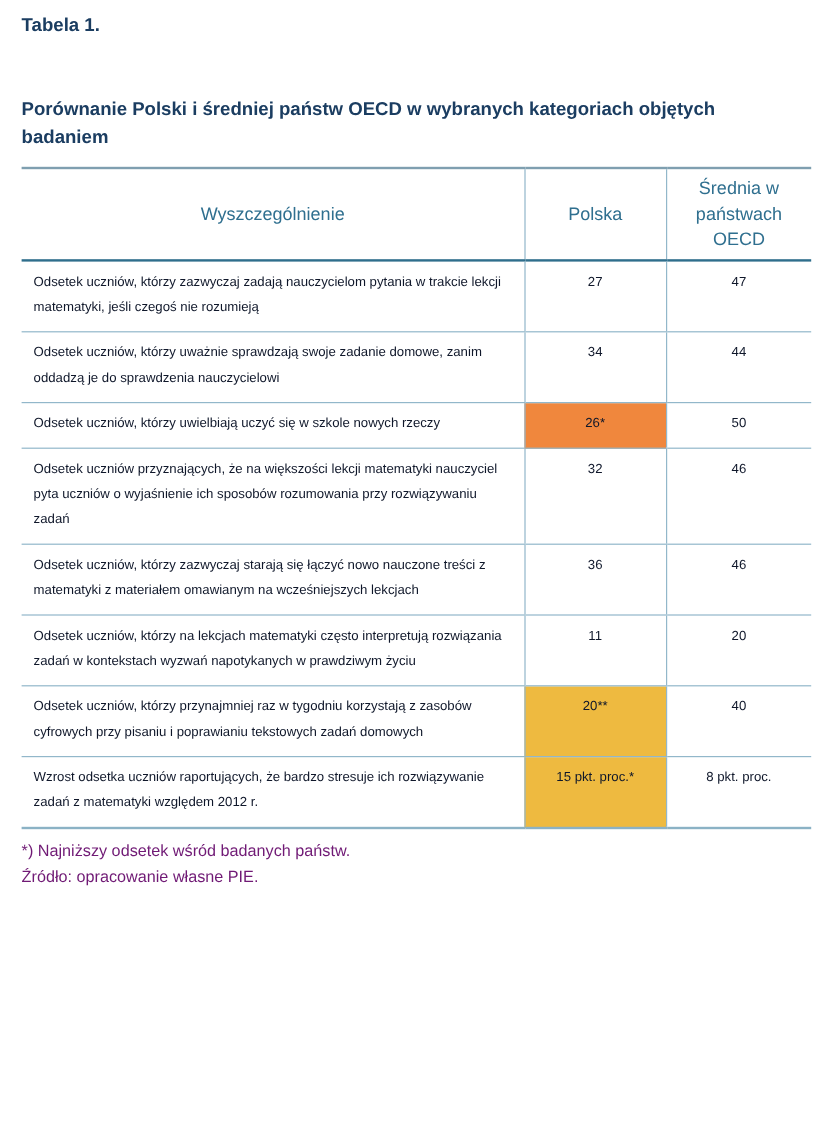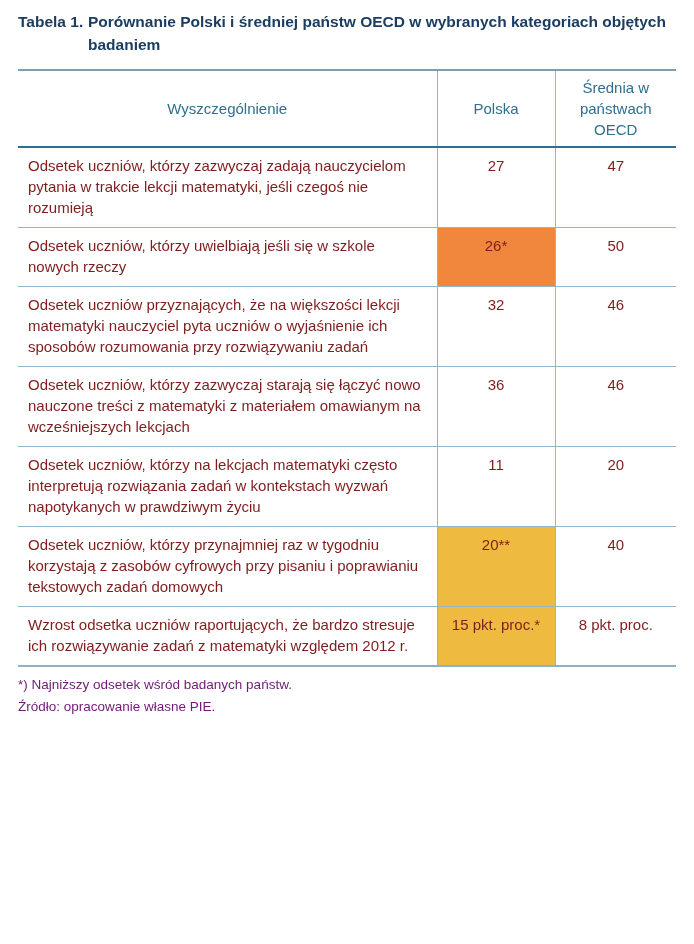--- a/index.html
+++ b/index.html
@@ -21,20 +21,21 @@
   }
   
   .table-title {
     display: flex;
     align-items: flex-start;
     font-weight: 700;
     font-size: 15.5px;
     line-height: 23px;
     color: #1b3d61;
     margin-bottom: 13px;
+    flex-direction: column;
   }
   .title-label {
     flex: 0 0 70px;
     white-space: nowrap;
   }
   .title-text {
     flex: 1;
     padding-right: 6px;
   }
   
@@ -58,24 +59,24 @@
     vertical-align: middle;
     padding: 6px 10px;
   }
   table.cmp th + th,
   table.cmp td + td {
     border-left: 1.5px solid #92b7ca;
     margin-top: 40px;
   }
   table.cmp td {
     border-bottom: 1.5px solid #92b7ca;
-    font-size: 15px;
+    font-size: 11px;
     line-height: 21px;
     vertical-align: top;
-    color: #7f1d1d;
+    color: #0f172a;
   }
   table.cmp tr:last-child td {
     border-bottom: 2px solid #8bb2c5;
   }
   td.label-cell {
     text-align: left;
     padding: 7px 8px 9px 10px;
   }
   td.value-cell {
     text-align: center;
@@ -113,21 +114,26 @@
         <th>Średnia w państwach OECD</th>
       </tr>
     </thead>
     <tbody id="table-body">
         <tr>
           <td class="label-cell">Odsetek uczniów, którzy zazwyczaj zadają nauczycielom pytania w trakcie lekcji matematyki, jeśli czegoś nie rozumieją</td>
           <td class="value-cell">27</td>
           <td class="value-cell">47</td>
         </tr>
         <tr>
-          <td class="label-cell">Odsetek uczniów, którzy uwielbiają jeśli się w szkole nowych rzeczy</td>
+          <td class="label-cell">Odsetek uczniów, którzy uważnie sprawdzają swoje zadanie domowe, zanim oddadzą je do sprawdzenia nauczycielowi</td>
+          <td class="value-cell">34</td>
+          <td class="value-cell">44</td>
+        </tr>
+        <tr>
+          <td class="label-cell">Odsetek uczniów, którzy uwielbiają uczyć się w szkole nowych rzeczy</td>
           <td class="value-cell" style="background-color: rgb(240, 135, 61);">26*</td>
           <td class="value-cell">50</td>
         </tr>
         <tr>
           <td class="label-cell">Odsetek uczniów przyznających, że na większości lekcji matematyki nauczyciel pyta uczniów o wyjaśnienie ich sposobów rozumowania przy rozwiązywaniu zadań</td>
           <td class="value-cell">32</td>
           <td class="value-cell">46</td>
         </tr>
         <tr>
           <td class="label-cell">Odsetek uczniów, którzy zazwyczaj starają się łączyć nowo nauczone treści z matematyki z materiałem omawianym na wcześniejszych lekcjach</td>

